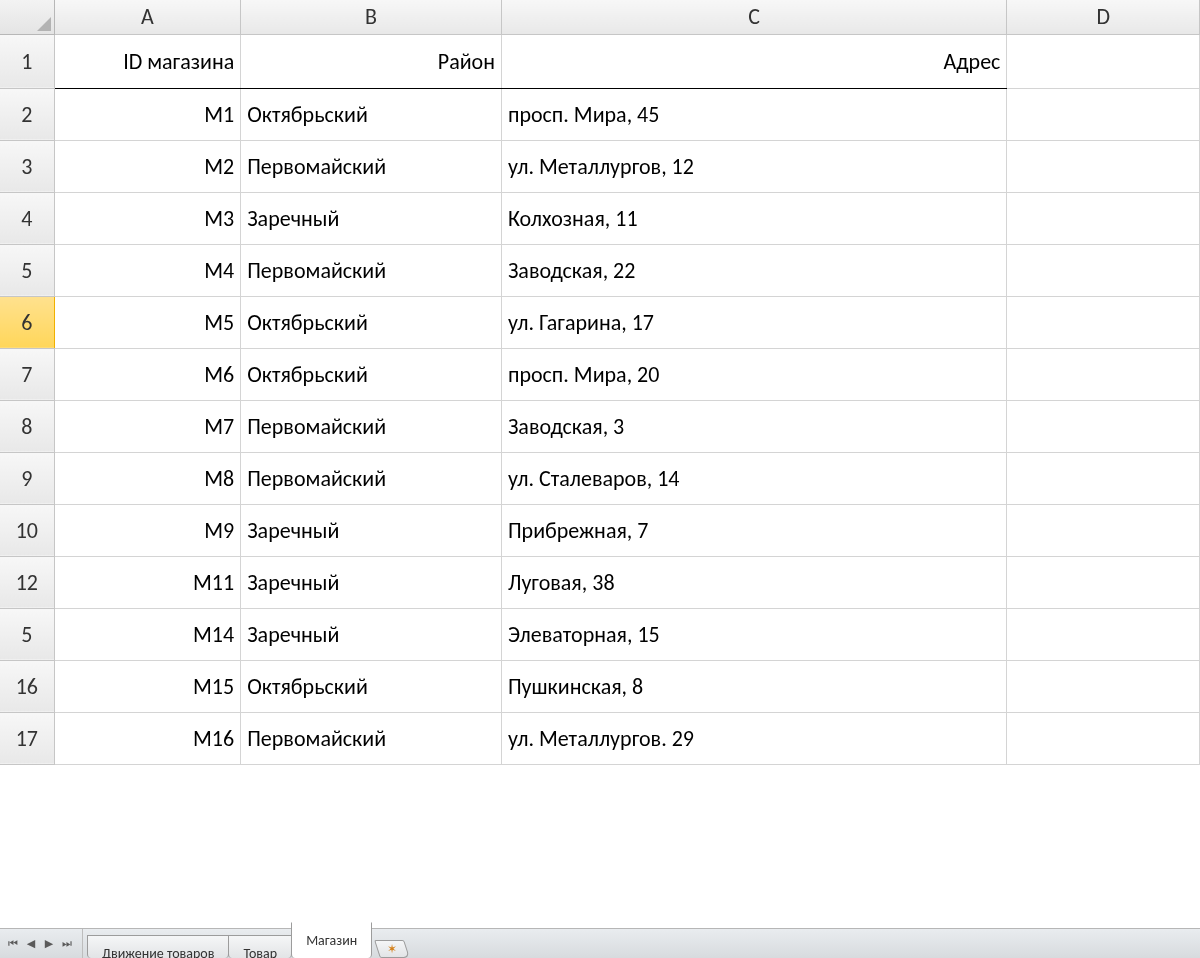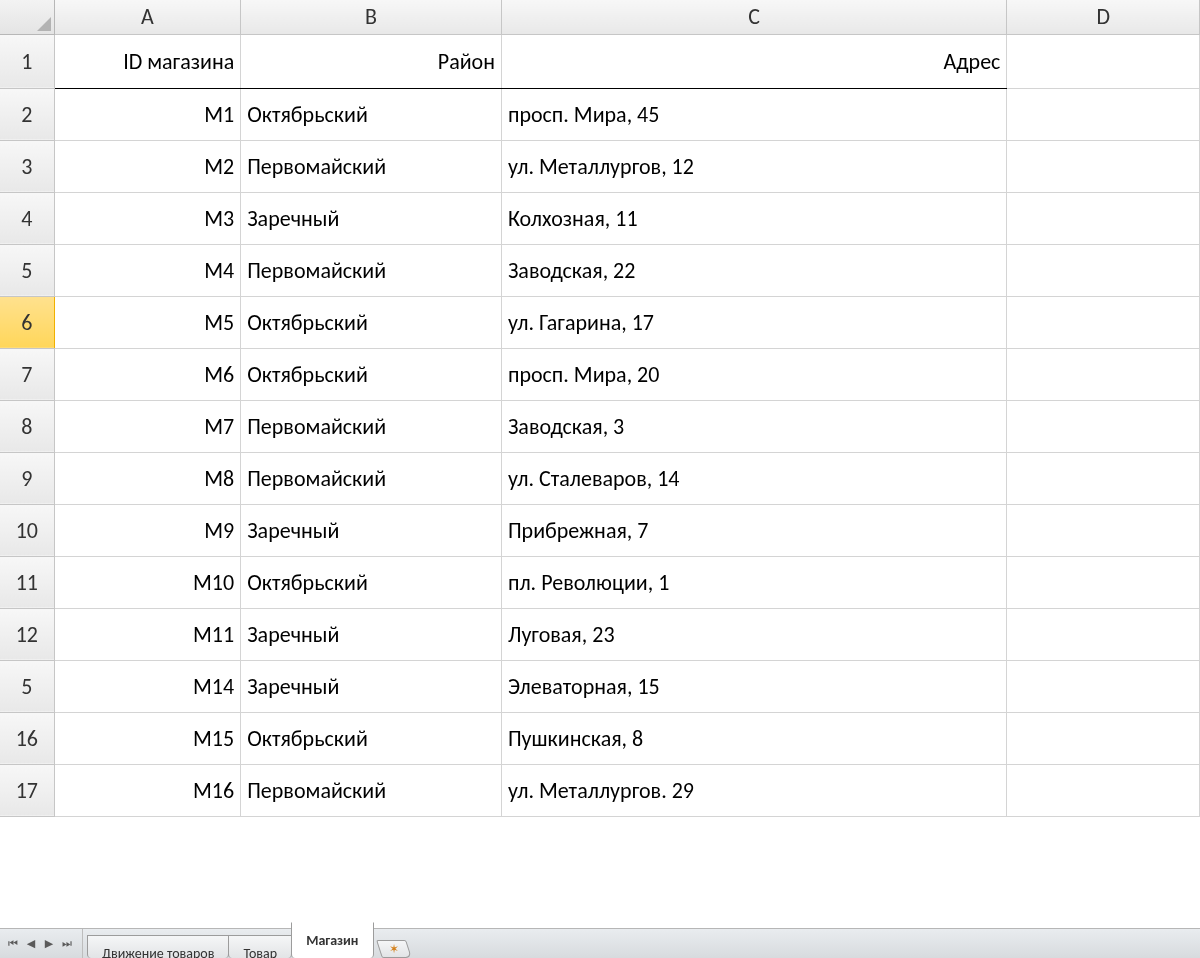--- a/index.html
+++ b/index.html
@@ -116,21 +116,21 @@
       margin-top: 2px;
       color: #333;
       cursor: pointer;
       position: relative;
       font-size: 14px;
       height: 23px;
       line-height: 15px;
     }
     .tab.active {
       background: #fff;
-      font-weight: bold;
+      font-weight: normal;
       border-top: 1px solid #fff;
       z-index: 1;
       height: 36px;
       margin-top: 16px;
     }
     .new-tab {
       width: 30px;
       height: 18px;
       margin-left: 6px;
       background: linear-gradient(#f5f6f7,#e2e4e6);
@@ -222,31 +222,24 @@
         <td class="cell col-D"></td>
       </tr>
       <tr>
         <th class="row-header">10</th>
         <td class="cell col-A center">М9</td>
         <td class="cell col-B">Заречный</td>
         <td class="cell col-C">Прибрежная, 7</td>
         <td class="cell col-D"></td>
       </tr>
       <tr>
-        <th class="row-header">11</th>
-        <td class="cell col-A center">М10</td>
-        <td class="cell col-B">Октябрьский</td>
-        <td class="cell col-C">пл. Революции, 1</td>
-        <td class="cell col-D"></td>
-      </tr>
-      <tr>
         <th class="row-header">12</th>
         <td class="cell col-A center">М11</td>
         <td class="cell col-B">Заречный</td>
-        <td class="cell col-C">Луговая, 23</td>
+        <td class="cell col-C">Луговая, 38</td>
         <td class="cell col-D"></td>
       </tr>
       <tr>
         <th class="row-header">5</th>
         <td class="cell col-A center">М14</td>
         <td class="cell col-B">Заречный</td>
         <td class="cell col-C">Элеваторная, 15</td>
         <td class="cell col-D"></td>
       </tr>
       <tr>

